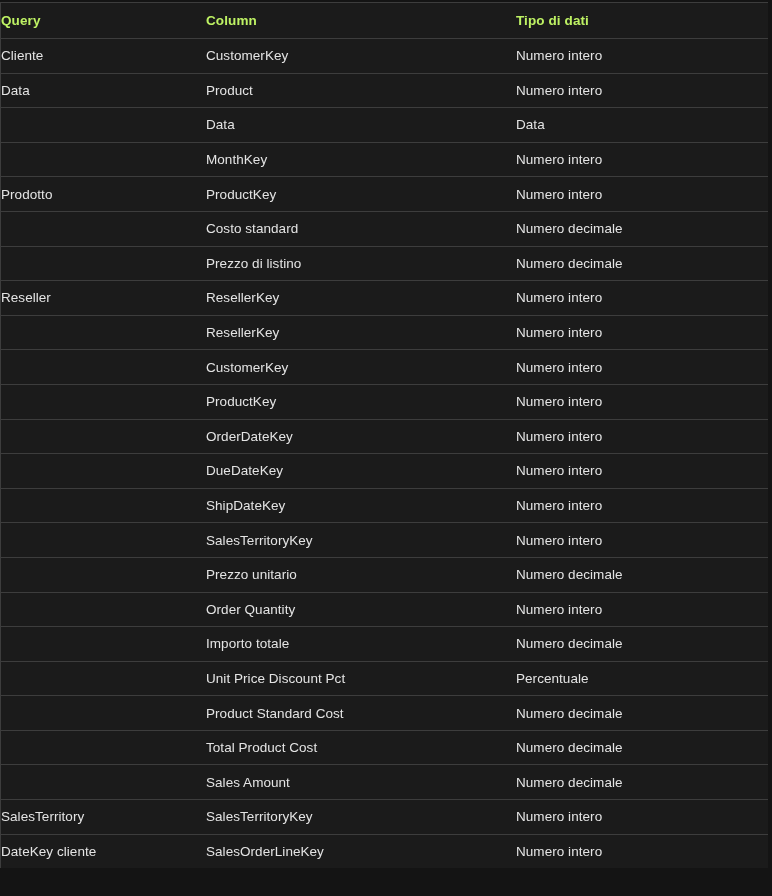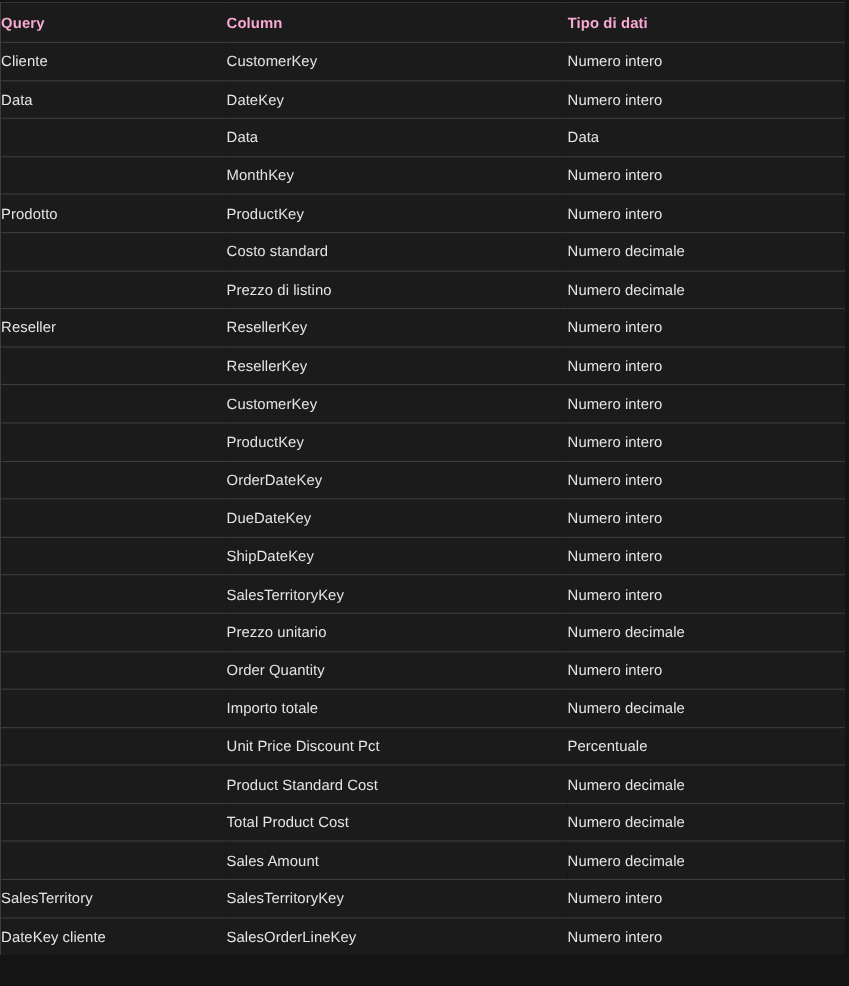--- a/index.html
+++ b/index.html
@@ -50,21 +50,21 @@
   table.grid td {
     text-align: left;
     vertical-align: middle;
     padding: 0;
     border-bottom: 1px solid #3d3d3d;
     background: #1b1b1b;
   }
 
   table.grid thead th {
     height: 35px;
-    color: #f9a8d4;
+    color: #bef264;
     font-weight: bold;
     font-size: 13.5px;
     letter-spacing: 0.1px;
   }
 
   table.grid tbody td {
     height: 33.6px;
     color: #e4e4e4;
     font-weight: normal;
     font-size: 13.5px;
@@ -120,21 +120,21 @@
             </td>
             <td class="cell-pad-3">
               <span class="cell-inner">Numero intero</span>
             </td>
           </tr>
           <tr>
             <td class="cell-pad-1">
               <span class="cell-inner">Data</span>
             </td>
             <td class="cell-pad-2">
-              <span class="cell-inner">DateKey</span>
+              <span class="cell-inner">Product</span>
             </td>
             <td class="cell-pad-3">
               <span class="cell-inner">Numero intero</span>
             </td>
           </tr>
           <tr>
             <td class="cell-pad-1">
               <span class="cell-inner"></span>
             </td>
             <td class="cell-pad-2">

